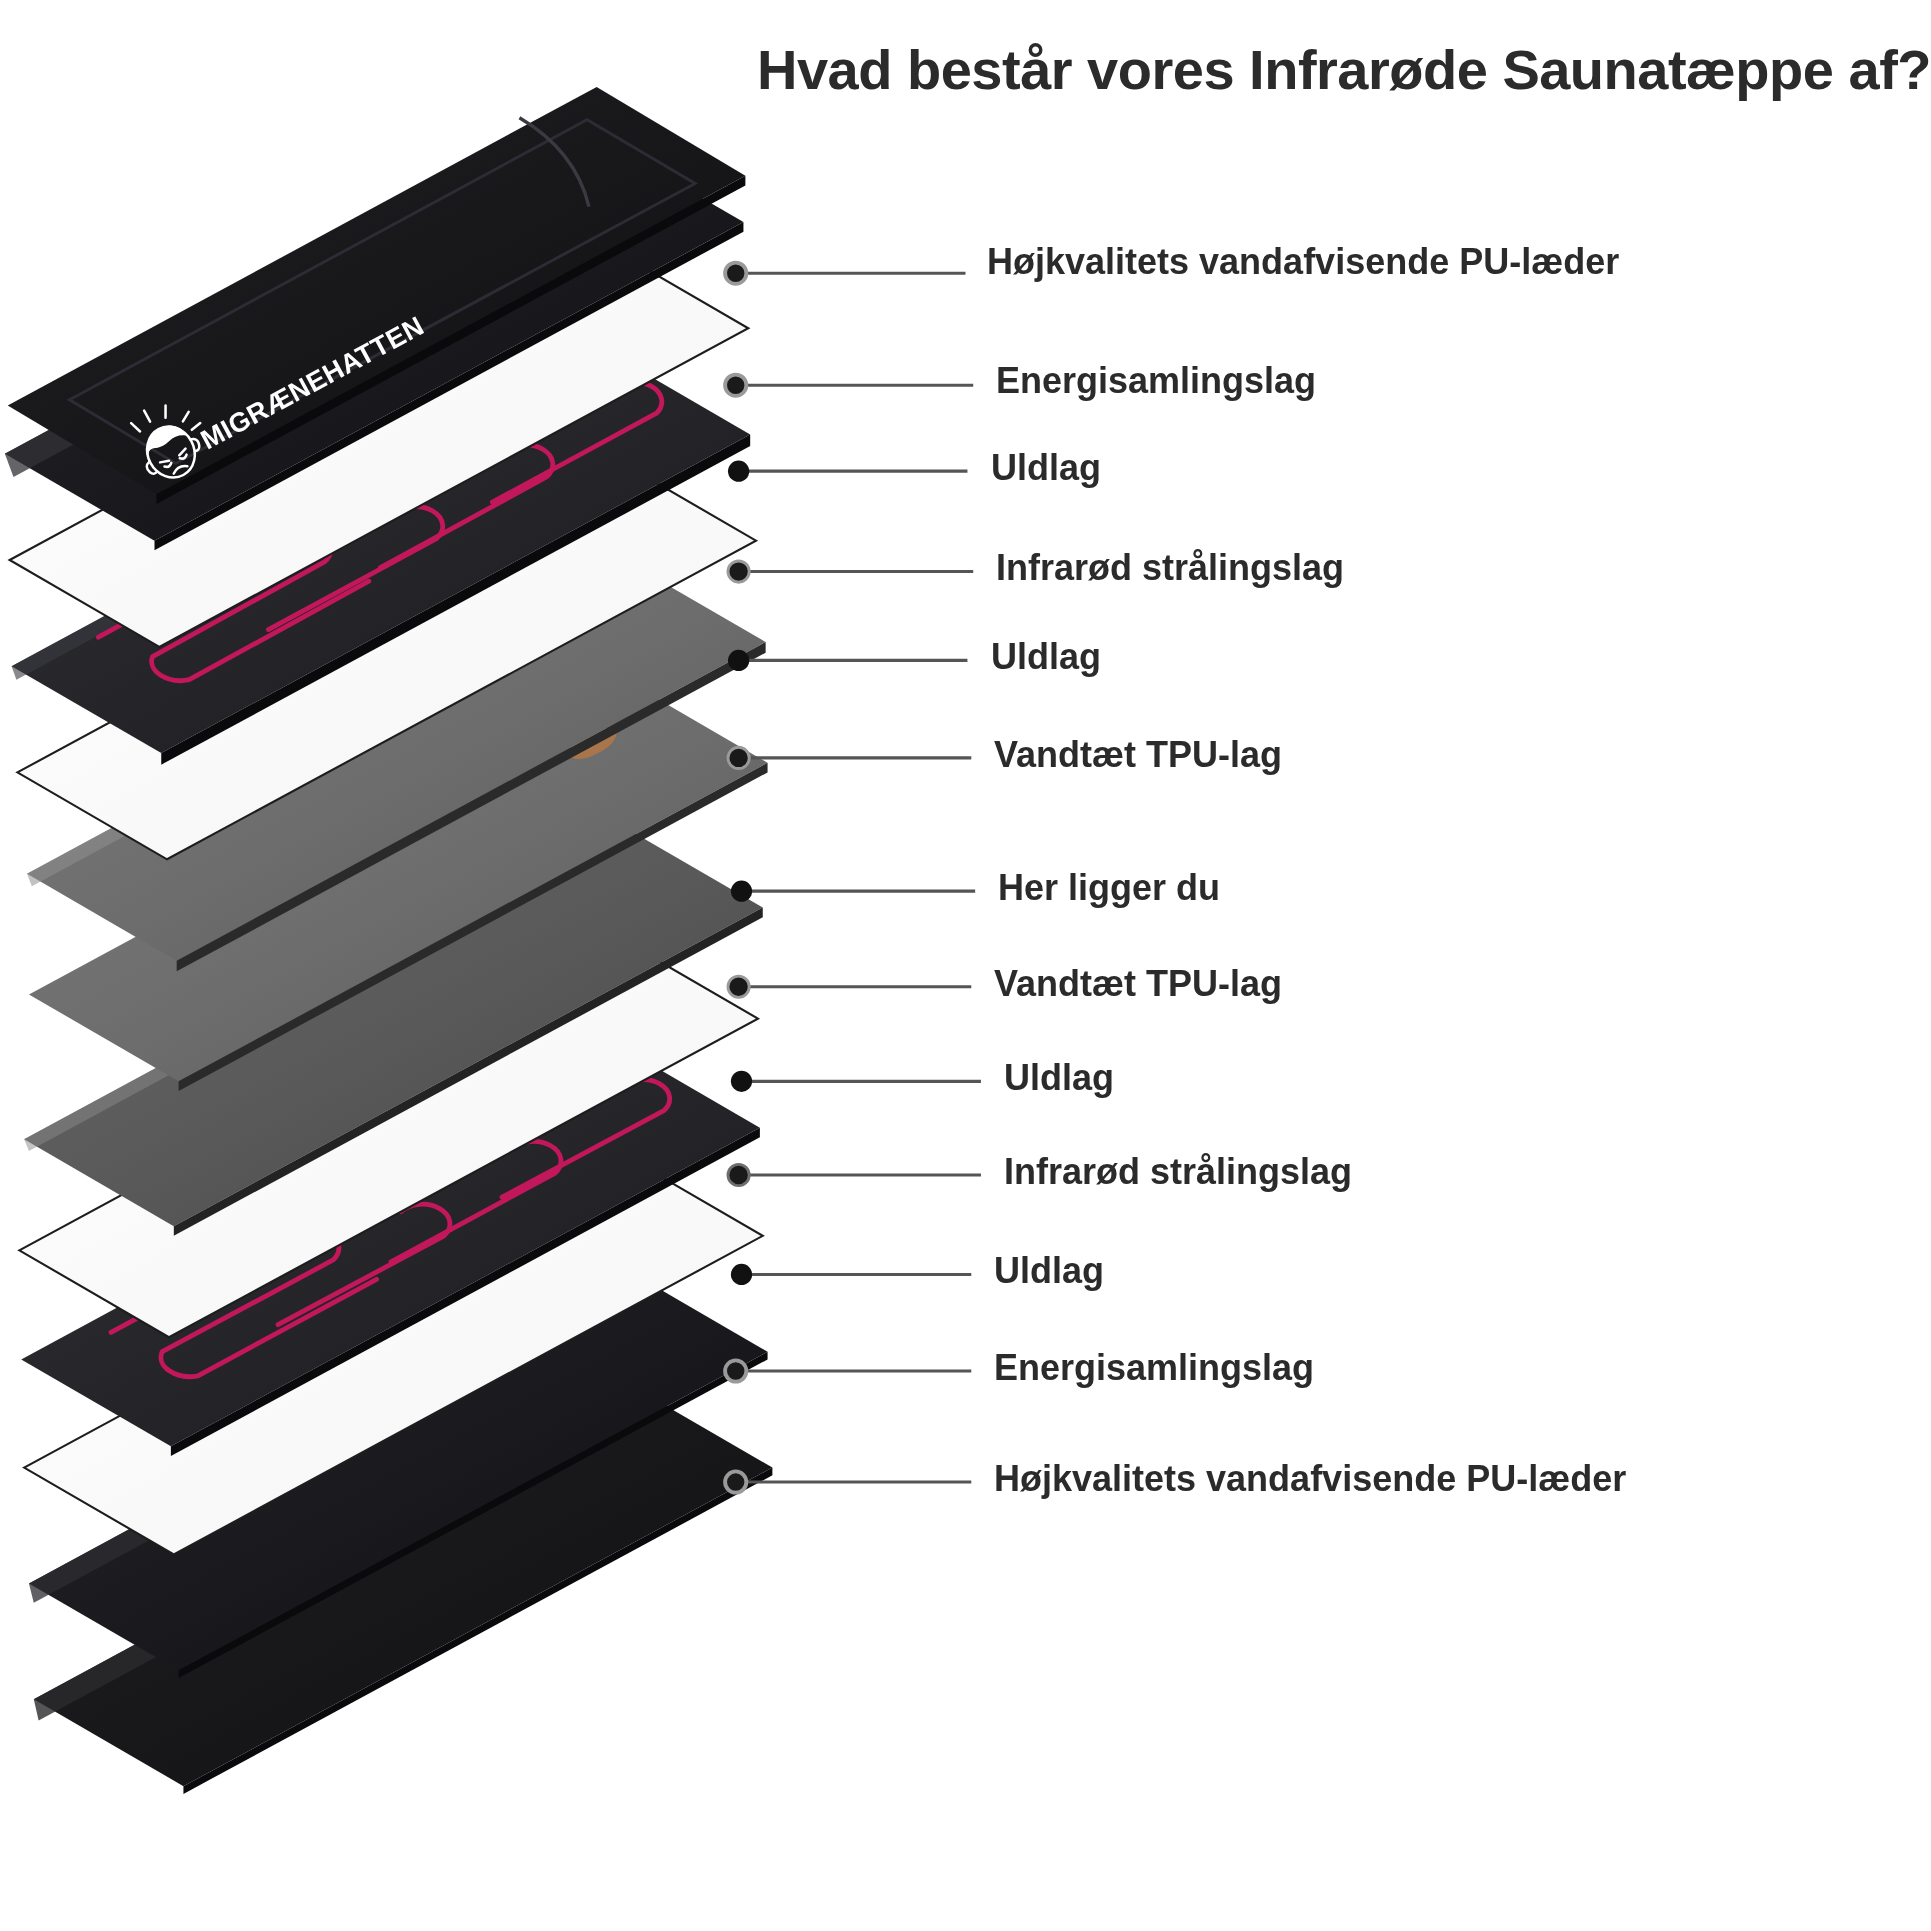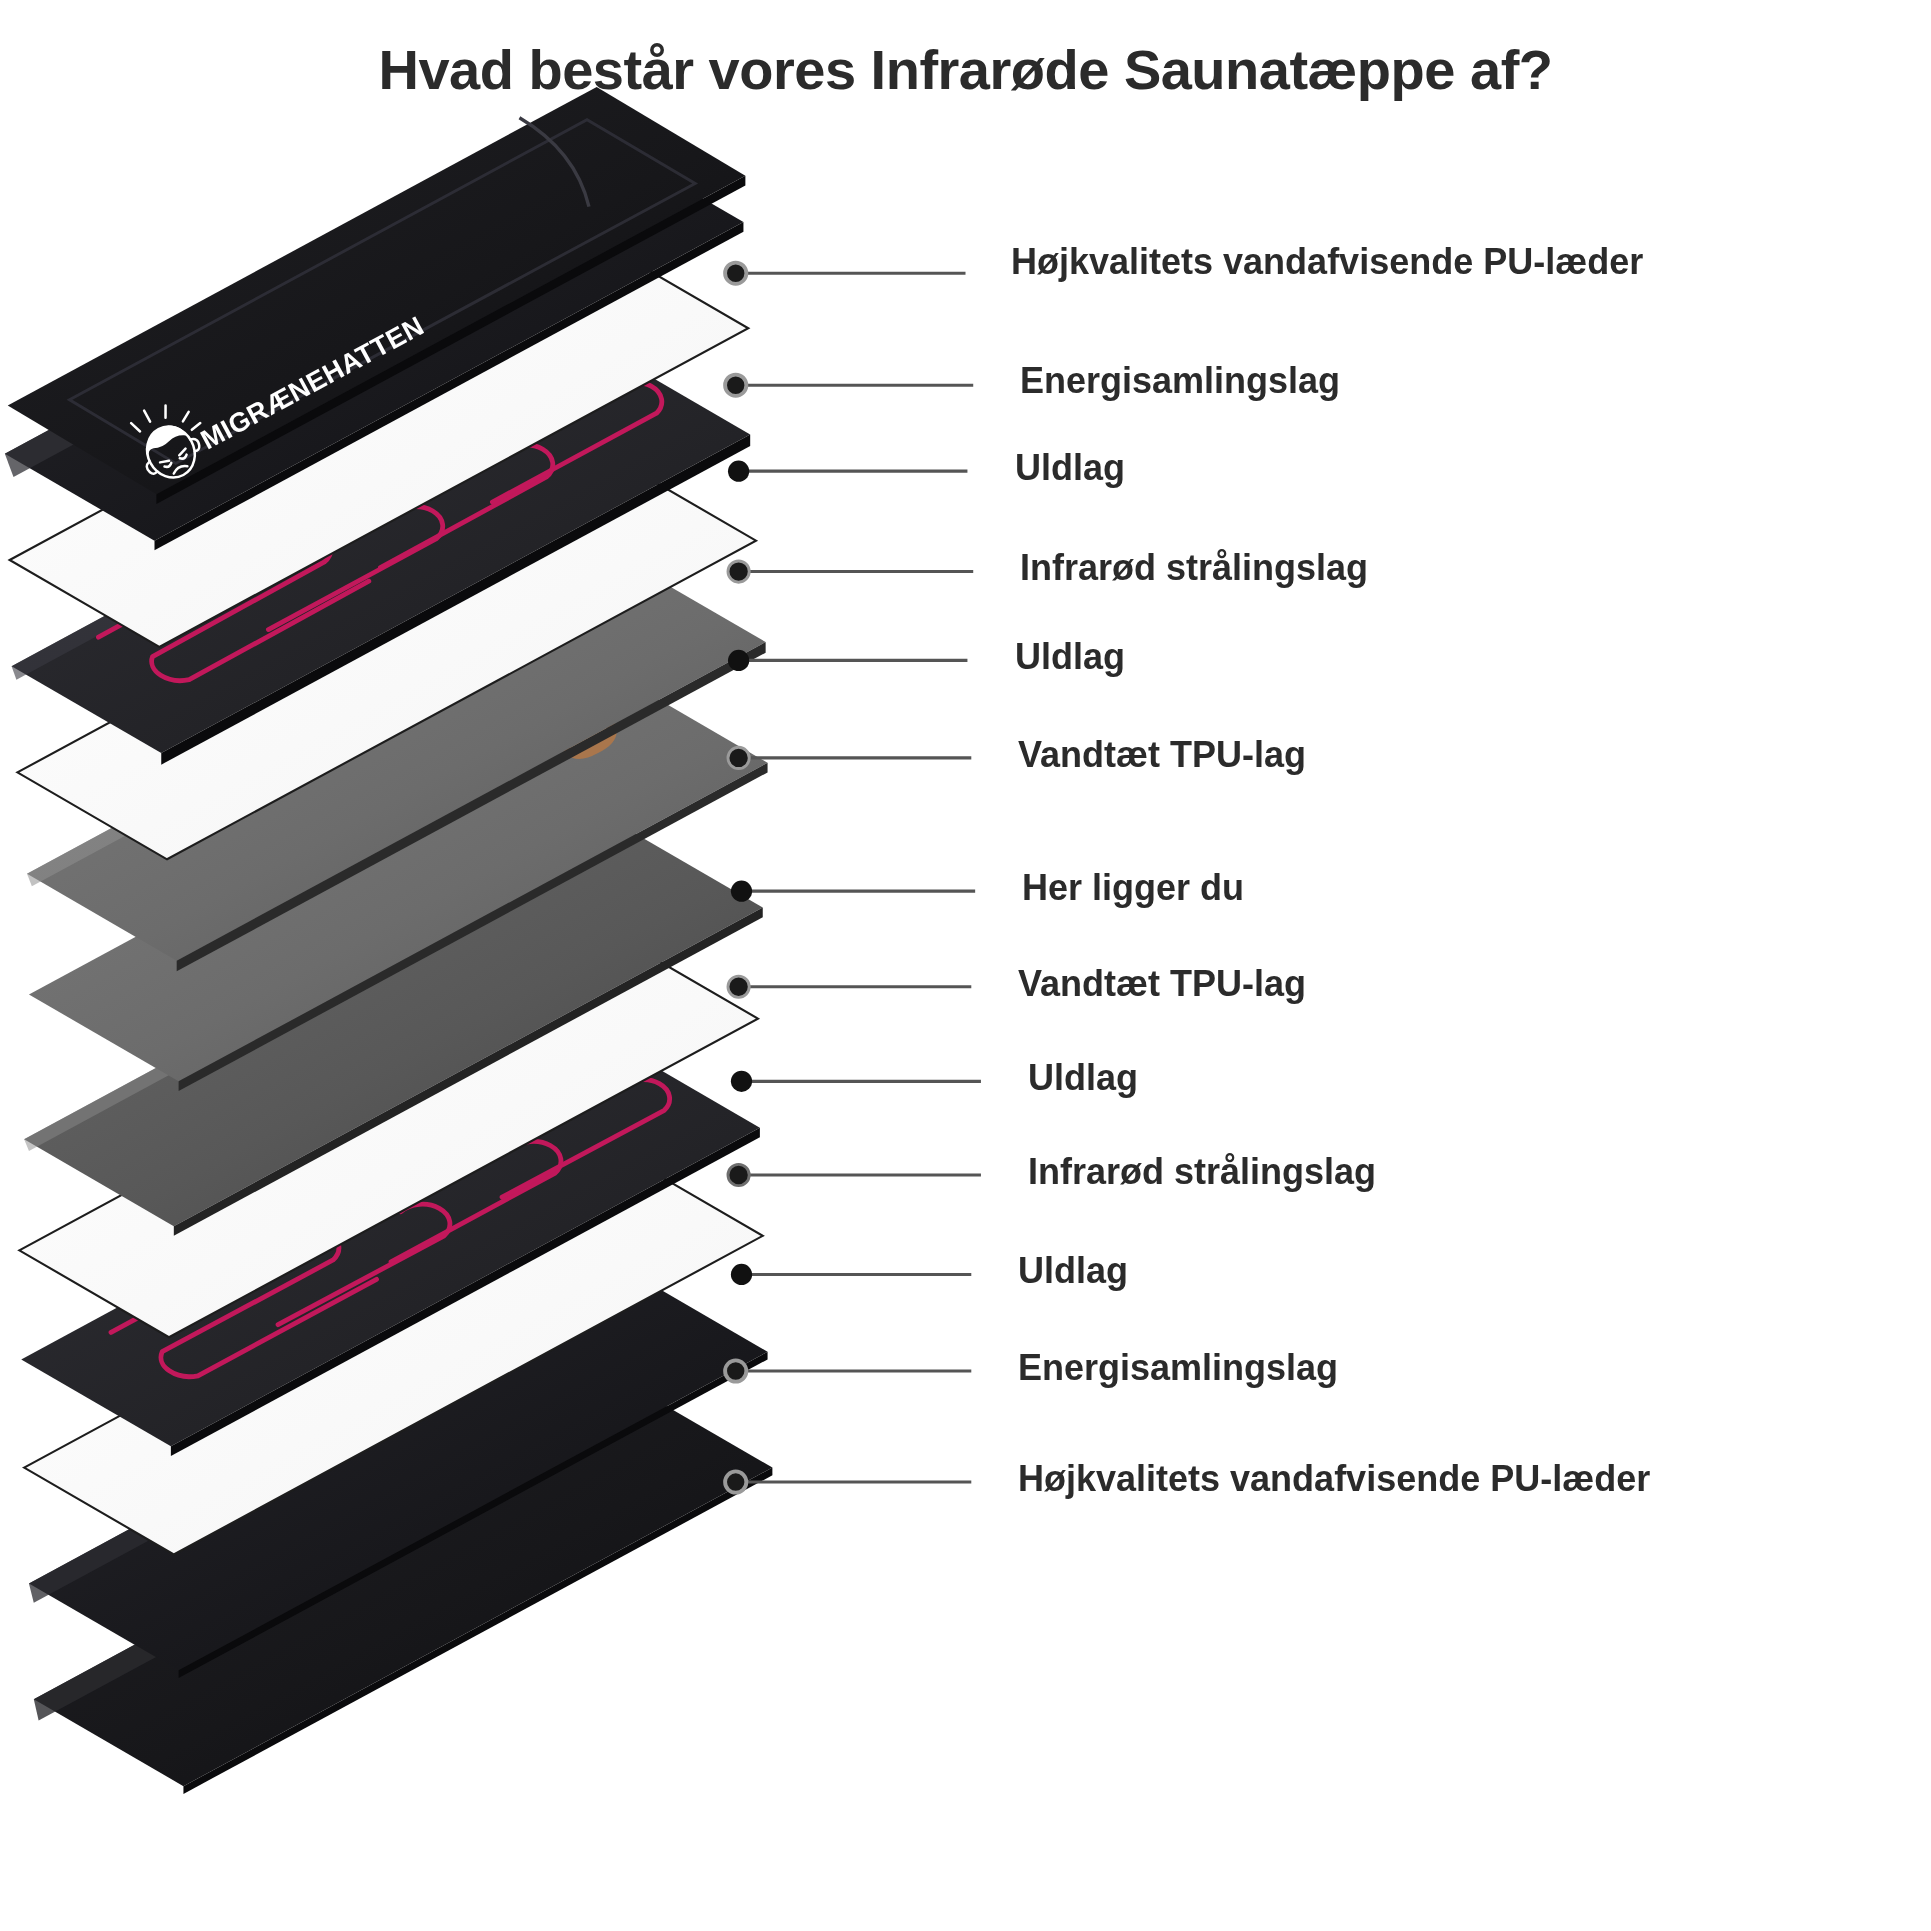--- a/index.html
+++ b/index.html
@@ -18,21 +18,21 @@
     position: relative;
     width: 1931px;
     height: 1931px;
     background: #ffffff;
   }
   .title {
     position: absolute;
     top: 37px;
     left: 0;
     width: 1931px;
-    text-align: center;
+    text-align: right;
     font-size: 56px;
     font-weight: 700;
     color: #2b2b2b;
     letter-spacing: -0.5px;
     white-space: nowrap;
   }
   .stage {
     position: absolute;
     top: 0;
     left: 0;
@@ -47,21 +47,20 @@
     height: 1931px;
     pointer-events: none;
   }
   .label-text {
     position: absolute;
     font-size: 36px;
     font-weight: 700;
     color: #2b2b2b;
     white-space: nowrap;
     line-height: 1;
-    margin-left: 24px;
   }
 </style>
 </head>
 <body>
 
 <div id="infographic">
 
   <div class="title">Hvad består vores Infrarøde Saunatæppe af?</div>
 
   <svg class="stage" width="1931" height="1931" viewBox="0 0 2000 2000">

